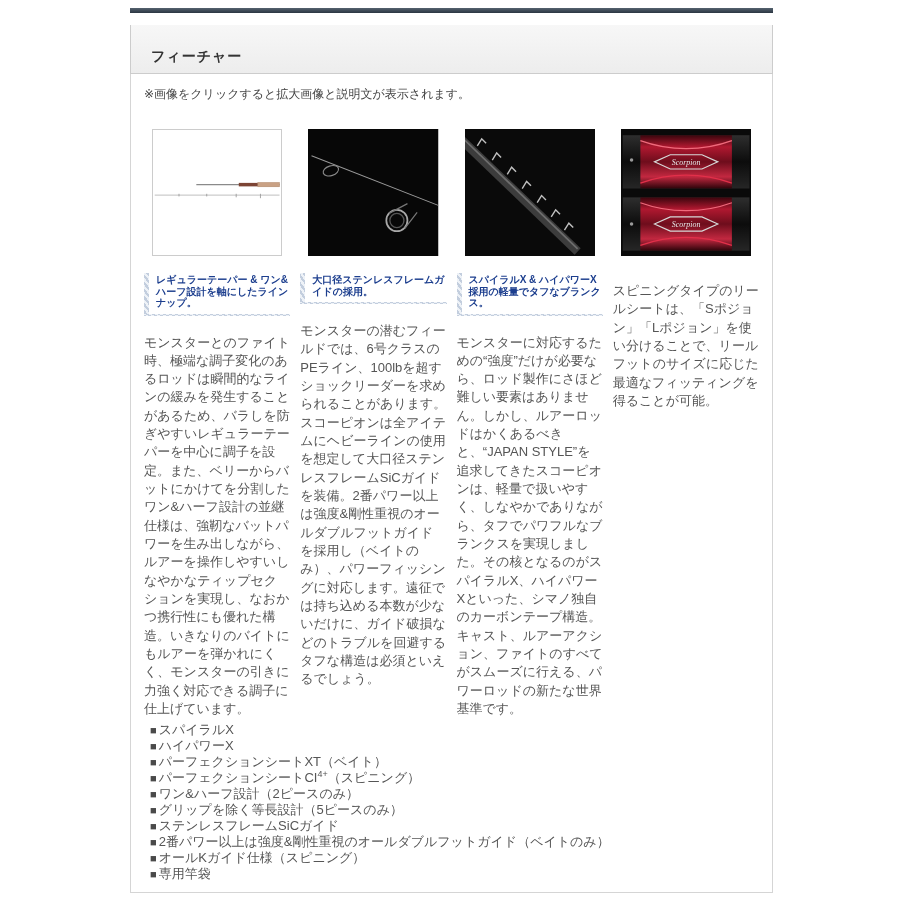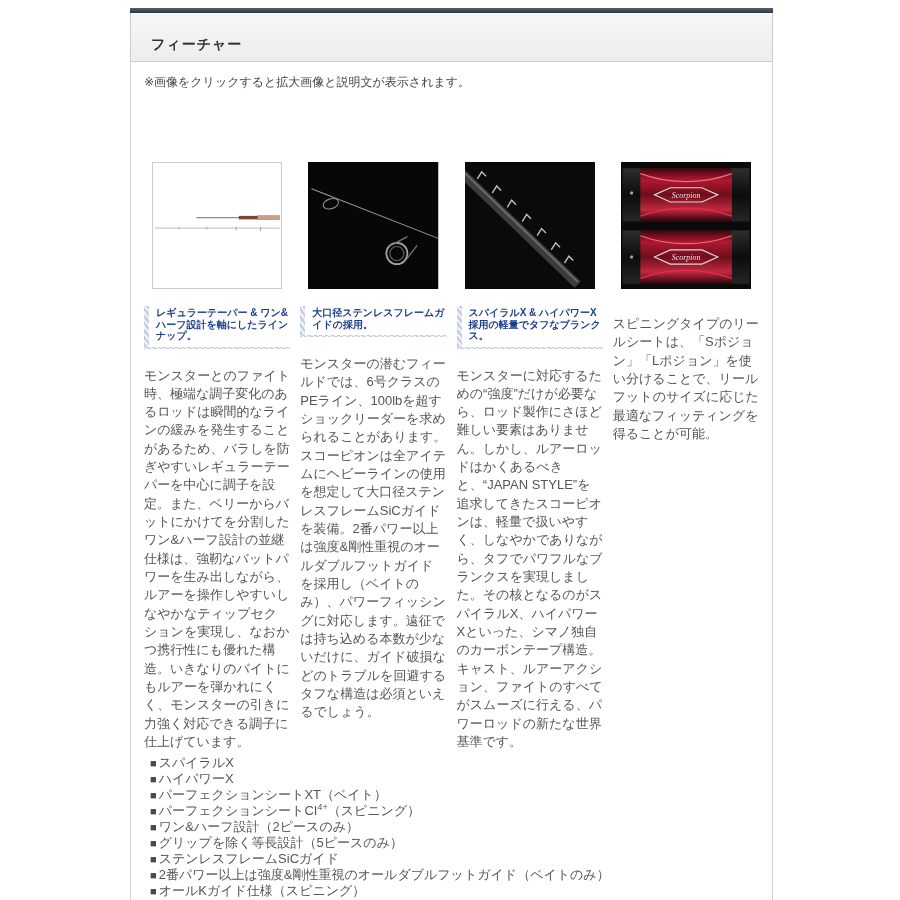--- a/index.html
+++ b/index.html
@@ -6,41 +6,42 @@
   html,body { width:900px; height:900px; background:#ffffff; font-family:"Liberation Sans","DejaVu Sans",sans-serif; overflow:hidden; }
 
   .widget { position:absolute; left:130px; top:8px; width:643px; }
 
   .top-bar { height:5px; background:linear-gradient(#55626f,#2b3642); }
 
   .section-header {
     background:linear-gradient(#f7f7f7,#ededed);
     border:1px solid #cccccc; border-top:none;
     padding:23px 18px 7px 20px;
+    margin-top:12px;
   }
   .section-header h2 { font-size:14px; font-weight:bold; color:#333333; letter-spacing:1px; }
 
   .content {
     background:#ffffff;
     border:1px solid #d5d5d5; border-top:none;
     padding:12px 13px 10px 13px;
   }
 
   .note { text-align:left; font-size:12px; color:#444444; padding-right:6px; }
 
   .grid {
     margin-top:18px;
     display:grid;
     grid-template-columns:repeat(4,1fr);
     gap:10px;
   }
 
   .thumb {
     width:100%; height:143px; display:block; cursor:pointer;
-    border:none; padding:8px; background:transparent;margin-top:45px;
+    border:none; padding:8px; background:transparent;
   }
   .thumb svg { width:100%; height:100%; display:block; }
   .thumb.white-frame svg { border:1px solid #cccccc; }
 
   .col-heading {
     margin:9px 0 9px 0;
     font-size:10px; font-weight:bold; color:#1c3e8e;
     line-height:1.15;
     padding:1px 0 5px 7px;
     border-left:5px solid;
@@ -171,17 +172,17 @@
     <ul class="feature-list">
       <li><span class="bullet">■</span><span>スパイラルX</span></li>
       <li><span class="bullet">■</span><span>ハイパワーX</span></li>
       <li><span class="bullet">■</span><span>パーフェクションシートXT（ベイト）</span></li>
       <li><span class="bullet">■</span><span>パーフェクションシートCI</span><sup>4+</sup><span>（スピニング）</span></li>
       <li><span class="bullet">■</span><span>ワン&amp;ハーフ設計（2ピースのみ）</span></li>
       <li><span class="bullet">■</span><span>グリップを除く等長設計（5ピースのみ）</span></li>
       <li><span class="bullet">■</span><span>ステンレスフレームSiCガイド</span></li>
       <li><span class="bullet">■</span><span>2番パワー以上は強度&amp;剛性重視のオールダブルフットガイド（ベイトのみ）</span></li>
       <li><span class="bullet">■</span><span>オールKガイド仕様（スピニング）</span></li>
-      <li><span class="bullet">■</span><span>キャスト</span></li>
+      <li><span class="bullet">■</span><span>専用竿袋</span></li>
     </ul>
   </div>
 
 </div>
 
 </body></html>

